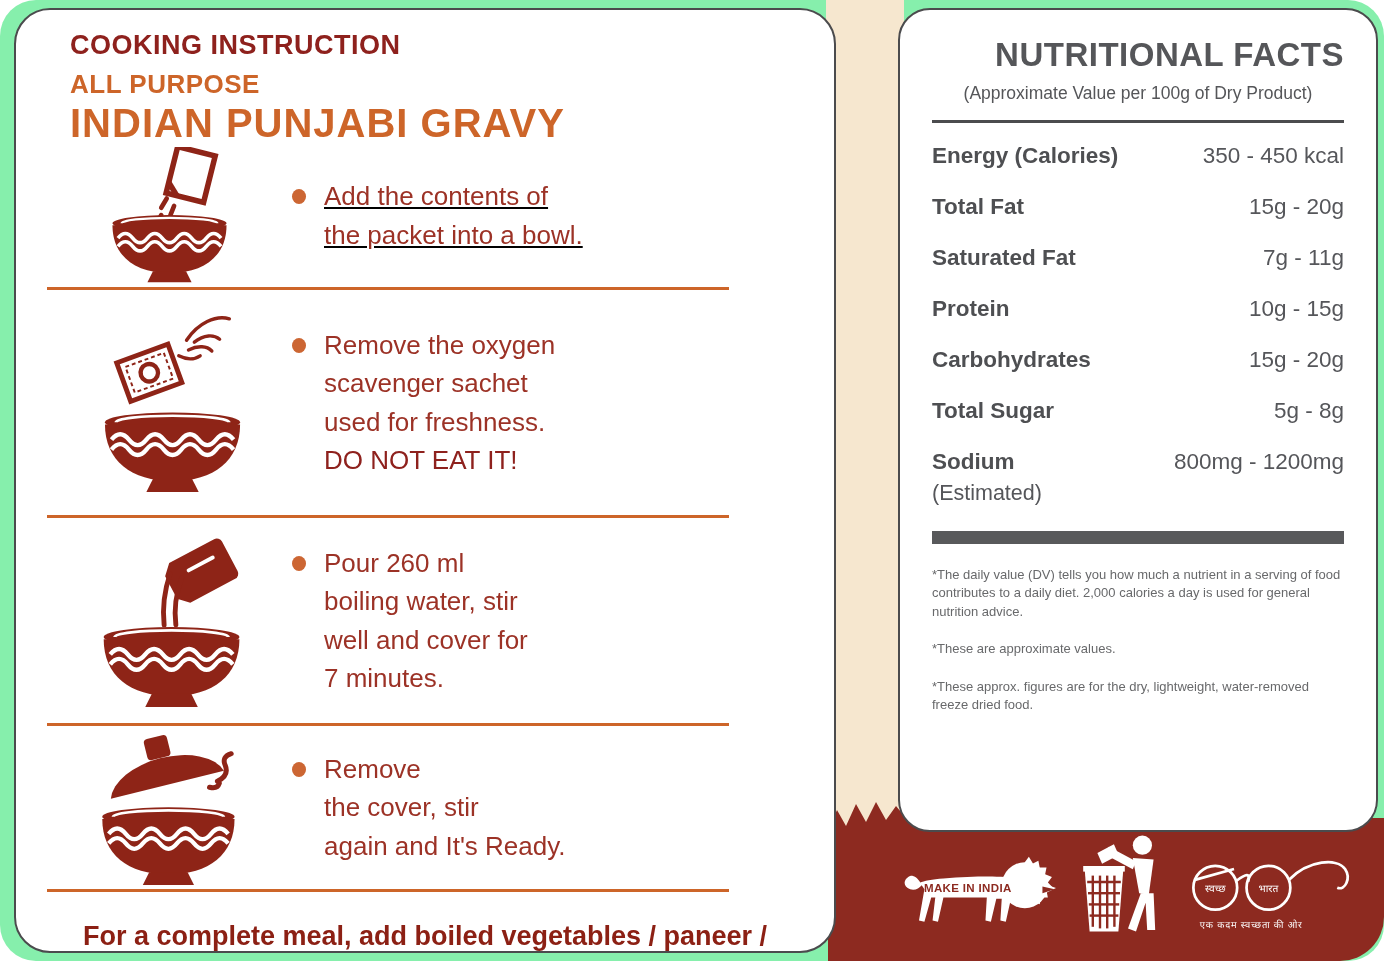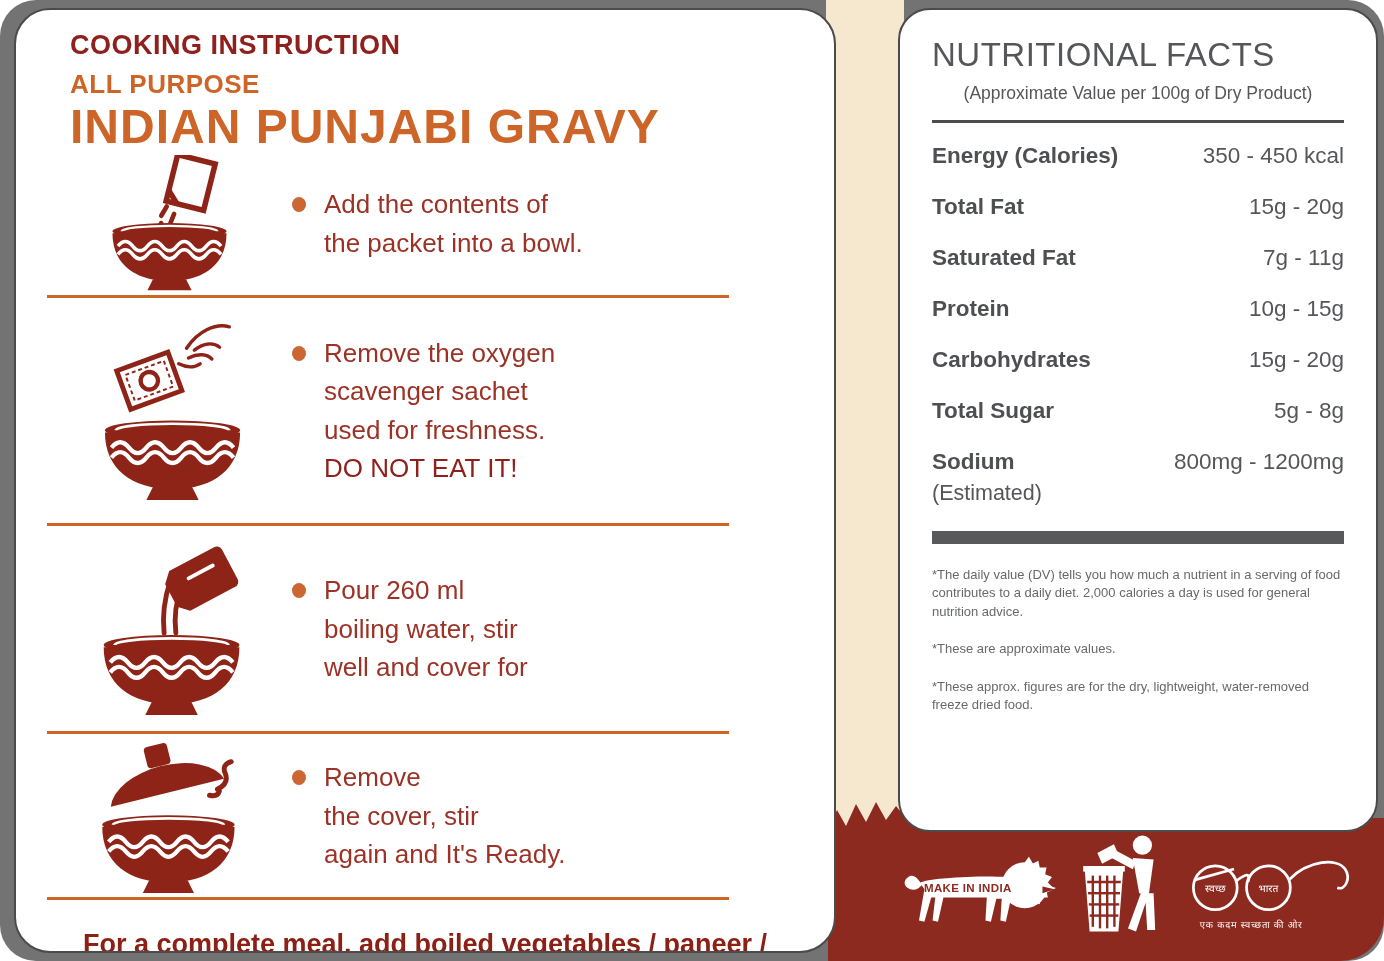--- a/index.html
+++ b/index.html
@@ -1,20 +1,20 @@
 <!DOCTYPE html>
 <html><head>
 <meta charset="utf-8">
 <style>
   * { margin:0; padding:0; box-sizing:border-box; }
   html,body { background:#ffffff; }
   body { font-family:"Liberation Sans", sans-serif; }
   .canvas {
     position:relative; width:1384px; height:961px; overflow:hidden;
-    background:#737373; border-radius:36px;
+    background:#86efac; border-radius:36px;
   }
   
   .cream-strip {
     position:absolute; left:826px; top:0; width:78px; height:845px;
     background:#f6e7cf; z-index:1;
   }
   
   .maroon-region {
     position:absolute; left:828px; top:792px; width:556px; height:169px;
     background:#8d2a20; z-index:2;
@@ -23,45 +23,45 @@
   }
   
   .card-left {
     position:absolute; left:14px; top:8px; width:822px; height:945px;
     background:#ffffff; border:2px solid #4b4b4d; border-radius:36px;
     z-index:3; overflow:hidden;
   }
   .titles { margin:20px 0 0 54px; }
   .cook-title { font-size:27px; font-weight:700; letter-spacing:.5px; color:#8e211d; }
   .all-purpose { font-size:26px; font-weight:700; letter-spacing:.5px; color:#cd6529; margin-top:8px; }
-  .product-name { font-size:48px; font-weight:800; letter-spacing:1px; color:#cd6529; margin-top:2px; line-height:1.05; }
+  .product-name { font-size:40px; font-weight:800; letter-spacing:1px; color:#cd6529; margin-top:2px; line-height:1.05; }
   .steps { margin-left:31px; width:682px; }
   .step { display:flex; align-items:center; border-bottom:3px solid #cd6529; }
-  .step.s1 { height:146px; }
+  .step.s1 { height:146px;text-decoration:underline; }
   .step.s2 { height:228px; }
   .step.s3 { height:208px; }
   .step.s4 { height:166px; }
   .step-icon-box { width:245px; display:flex; justify-content:center; align-items:center; flex:0 0 245px; }
   .step-text { position:relative; padding-left:32px; font-size:26px; line-height:1.48; color:#9c3226; }
   .step-text .bullet {
     position:absolute; left:0; top:12px; width:14px; height:15px;
     background:#cc6633; border-radius:50%;
   }
   .step-text .bold { font-weight:400; color:#8e211d; }
   .meal-note {
     margin:24px auto 0; width:768px; text-align:center;
     font-size:27px; font-weight:800; line-height:1.5; color:#8c2014;
   }
   
   .card-right {
     position:absolute; left:898px; top:8px; width:480px; height:824px;
     background:#ffffff; border:2px solid #4b4b4d; border-radius:32px;
     z-index:3; padding:26px 32px 0 32px; overflow:hidden;
   }
-  .nf-title { text-align:left; font-size:33px; font-weight:400; letter-spacing:.5px; color:#555659; }
+  .nf-title { text-align:right; font-size:33px; font-weight:700; letter-spacing:.5px; color:#555659; }
   .nf-sub { text-align:center; font-size:17.5px; color:#555659; margin-top:9px; }
   .nf-divider { height:3px; background:#4b4c4e; margin:16px 0 20px 0; }
   .nrow { display:flex; justify-content:space-between; align-items:flex-start; margin-bottom:25px; }
   .nrow .nlabel { font-size:22.5px; font-weight:700; color:#4e4f52; }
   .nrow .nlabel2 { font-size:21.5px; font-weight:400; color:#55565a; margin-top:6px; }
   .nrow .nvalue { font-size:22.5px; color:#55565a; white-space:nowrap; }
   .nf-bar { height:13px; background:#58595b; margin-top:4px; }
   .footnotes { margin-top:22px; }
   .footnotes p { font-size:13px; line-height:1.42; color:#68696b; margin-bottom:19px; }
   
@@ -162,20 +162,21 @@
             <path d="M98,40 C92,58 90,74 92,92" stroke="#8e2417" stroke-width="5" fill="none" stroke-linecap="round"></path>
             <path d="M110,44 C104,60 102,76 104,92" stroke="#8e2417" stroke-width="5" fill="none" stroke-linecap="round"></path>
             <use href="#bowlg" transform="translate(10,92) scale(1.12)"></use>
           </svg>
         </div>
         <div class="step-text">
           <span class="bullet"></span>
           <div>Pour 260 ml</div>
           <div>boiling water, stir</div>
           <div>well and cover for</div>
+          <div> 7 minutes.</div>
         </div>
       </div>
 
       <div class="step s4">
         <div class="step-icon-box">
           <svg width="195" height="160" viewBox="0 0 195 162">
             <g transform="rotate(-14 92 48)">
               <path d="M34,58 A60,34 0 0 1 152,58 Z" fill="#8e2417"></path>
               <rect x="80" y="8" width="24" height="22" rx="4" fill="#8e2417"></rect>
             </g>

